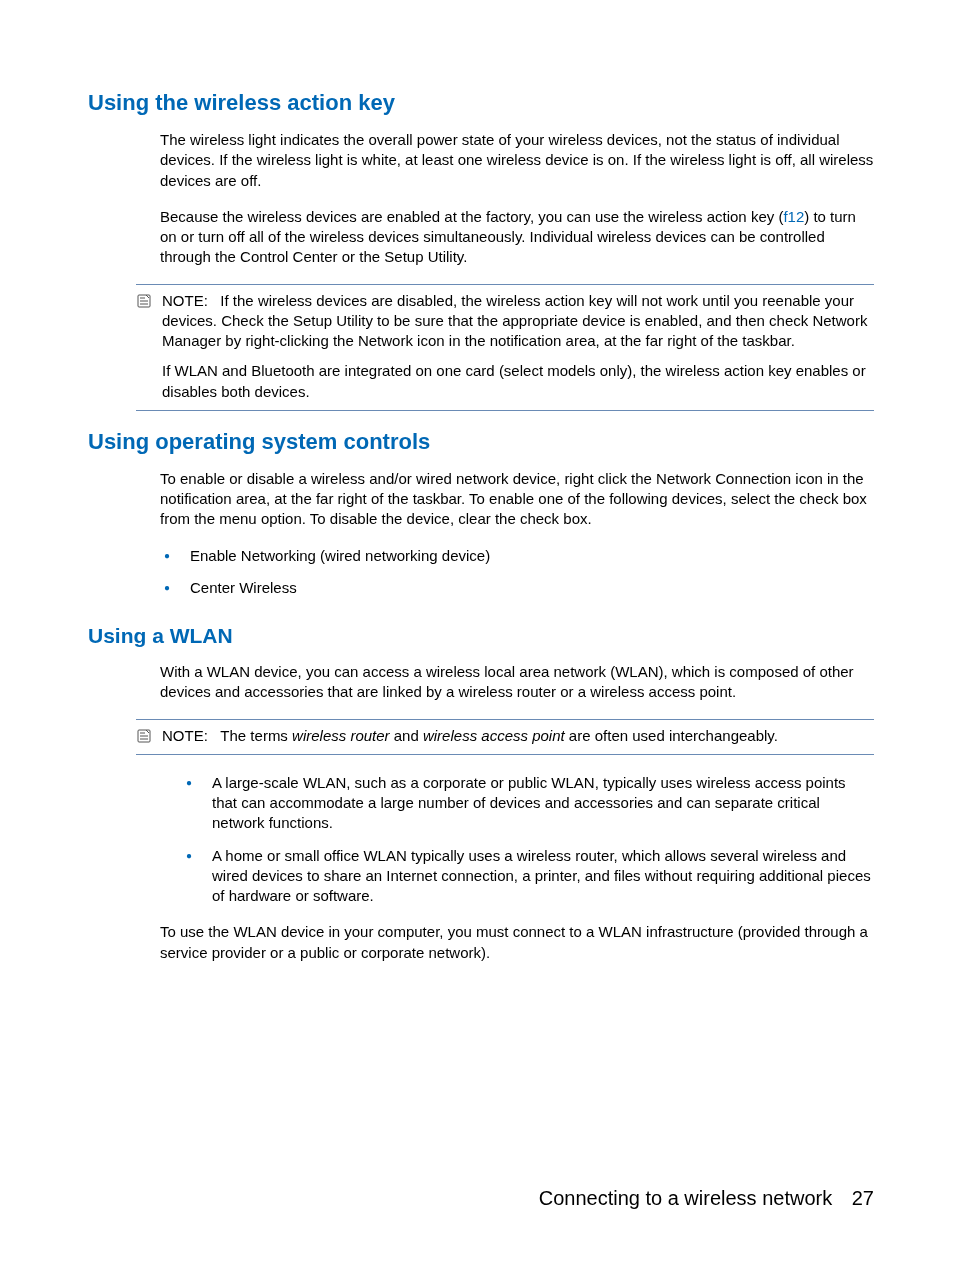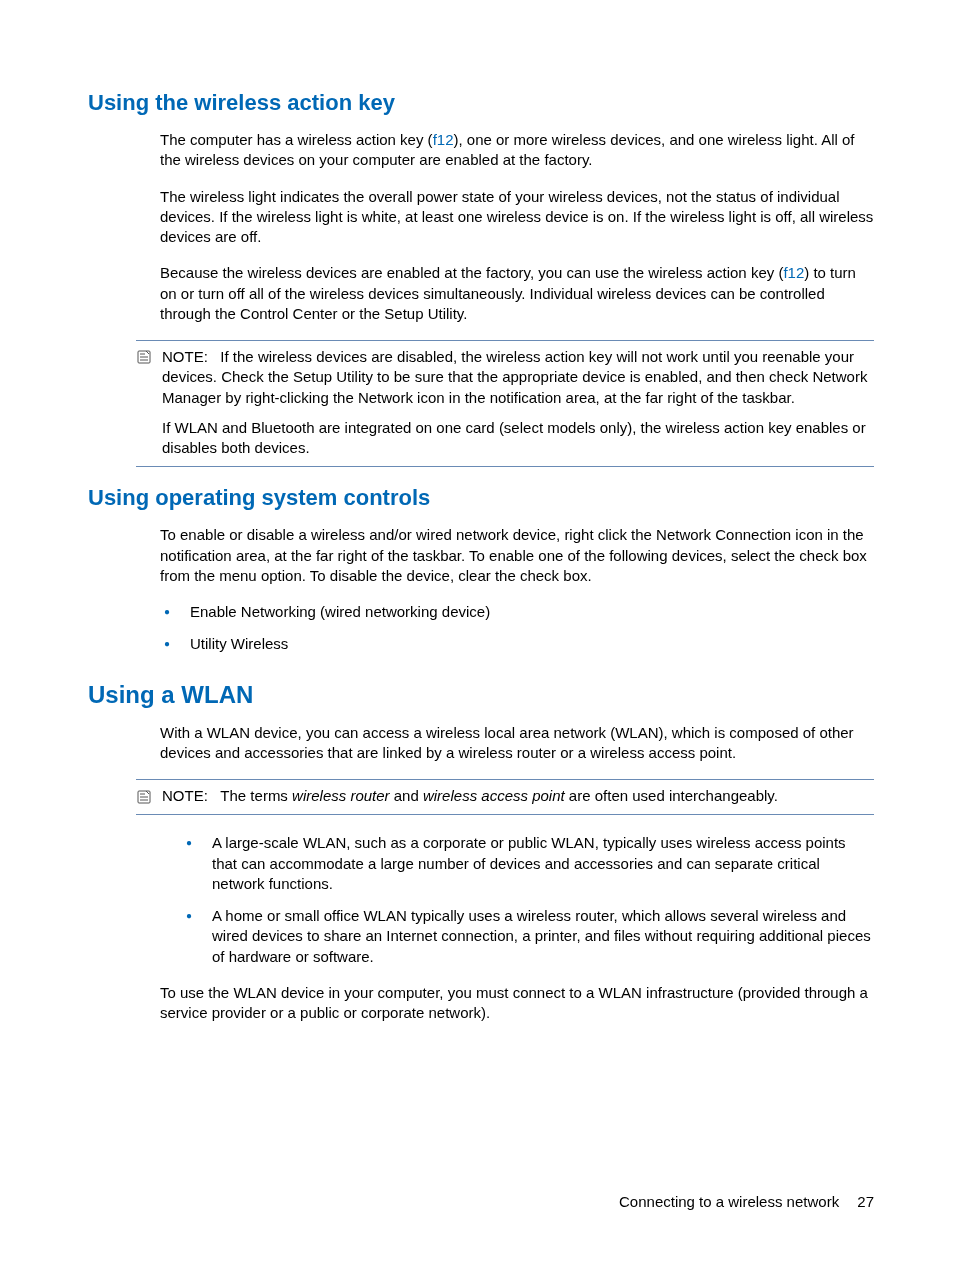--- a/index.html
+++ b/index.html
@@ -21,21 +21,21 @@
     margin-left: 72px;
   }
   h2.blue-h2 {
     color: #0068b5;
     font-size: 22px;
     font-weight: bold;
     margin: 0 0 14px 0;
   }
   h1.blue-h1 {
     color: #0068b5;
-    font-size: 24px;
+    font-size: 21px;
     font-weight: bold;
     margin: 26px 0 14px 0;
   }
   p {
     margin: 0 0 16px 0;
     line-height: 1.35;
   }
   .link {
     color: #0068b5;
   }
@@ -86,36 +86,33 @@
     left: 4px;
     top: 0;
     font-size: 10px;
     line-height: 20px;
   }
   .italic { font-style: italic; }
   .footer {
     position: absolute;
     bottom: 60px;
     right: 80px;
-    font-size: 15px;
+    font-size: 20px;
   }
   .page-num { margin-left: 14px; }
   .spacer-note-p { margin: 10px 0 0 0; }
   .after-note-content { margin-left: 72px; }
 </style>
 </head>
 <body>
 
 <div class="page">
 
   <h2 class="blue-h2">Using the wireless action key</h2>
   <div class="content-block">
-    <p>
-      <span>The computer has a wireless action key (</span><span class="link">f12</span><span>), one or more wireless devices, and one wireless light. All of the wireless devices on your computer are enabled at the factory.</span>
-    </p>
     <p>The wireless light indicates the overall power state of your wireless devices, not the status of individual devices. If the wireless light is white, at least one wireless device is on. If the wireless light is off, all wireless devices are off.</p>
     <p>
       <span>Because the wireless devices are enabled at the factory, you can use the wireless action key (</span><span class="link">f12</span><span>) to turn on or turn off all of the wireless devices simultaneously. Individual wireless devices can be controlled through the Control Center or the Setup Utility.</span>
     </p>
   </div>
 
   <div class="note-box" style="margin-left:48px;">
     <span class="note-icon">
       <svg viewBox="0 0 16 16">
           <g fill="none" stroke="#555" stroke-width="1">
@@ -131,30 +128,30 @@
     </div>
   </div>
 
   <h2 class="blue-h2">Using operating system controls</h2>
   <div class="content-block">
     <p>
       <span>To enable or disable a wireless and/or wired network device, right click the </span><span class="bold">Network Connection</span><span> icon in the notification area, at the far right of the taskbar. To enable one of the following devices, select the check box from the menu option. To disable the device, clear the check box.</span>
     </p>
     <ul class="bullets">
       <li><span class="bold">Enable Networking</span><span> (wired networking device)</span></li>
-      <li><span class="bold">Utility Wireless</span><span></span></li>
+      <li><span class="bold">Center Wireless</span><span></span></li>
     </ul>
   </div>
 
   <h1 class="blue-h1">Using a WLAN</h1>
   <div class="content-block">
     <p>With a WLAN device, you can access a wireless local area network (WLAN), which is composed of other devices and accessories that are linked by a wireless router or a wireless access point.</p>
   </div>
 
-  <div class="note-box" style="margin-left:48px;align-items:center;">
+  <div class="note-box" style="margin-left:48px;">
     <span class="note-icon">
       <svg viewBox="0 0 16 16">
           <g fill="none" stroke="#555" stroke-width="1">
             <rect x="2" y="2" width="12" height="12" rx="1"></rect>
             <path d="M4 5h5M4 8h8M4 11h8" stroke="#555"></path>
             <path d="M10 2l3 3"></path>
           </g>
         </svg>
     </span>
     <div class="note-body">

